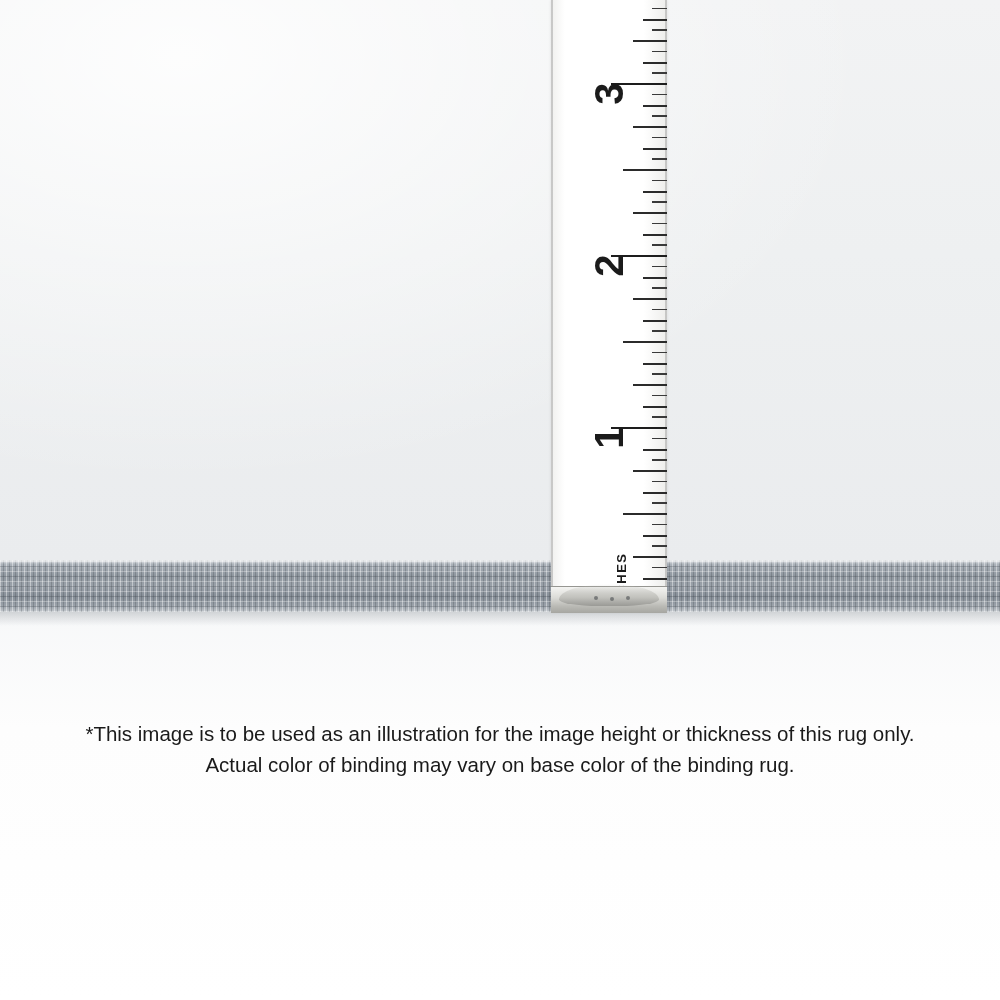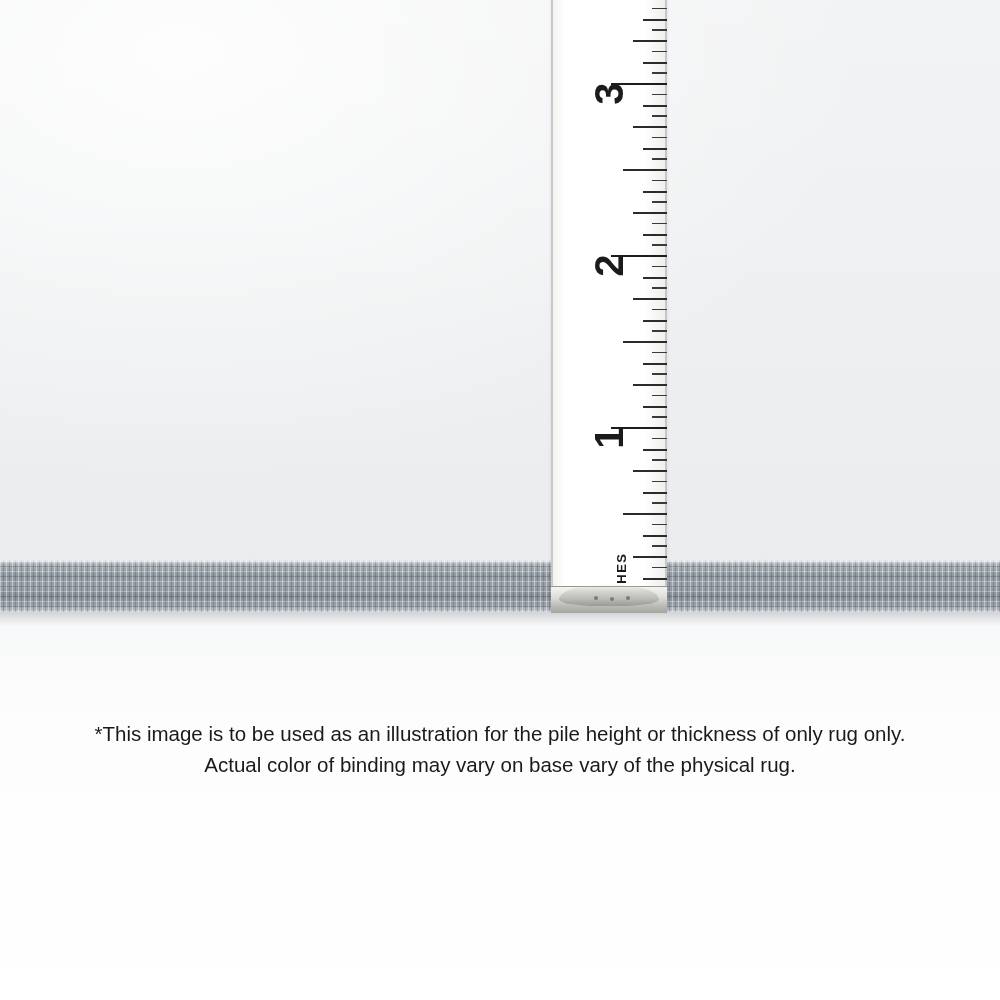--- a/index.html
+++ b/index.html
@@ -282,17 +282,17 @@
       <div class="tape-label" style="top: 544.96px;">INCHES</div>
     </div>
 
   <div class="tape-tip"></div>
   <div class="tip-curve"></div>
   <div class="tip-dot" style="left:594px; top:596px;"></div>
   <div class="tip-dot" style="left:610px; top:597px;"></div>
   <div class="tip-dot" style="left:626px; top:596px;"></div>
 
   <div class="caption">
-    <div>*This image is to be used as an illustration for the pile height or thickness of only rug only.</div>
-    <div>Actual color of binding may vary on base vary of the physical rug.</div>
+    <div>*This image is to be used as an illustration for the image height or thickness of this rug only.</div>
+    <div>Actual color of binding may vary on base color of the binding rug.</div>
   </div>
 
 </div>
 
 </body></html>

